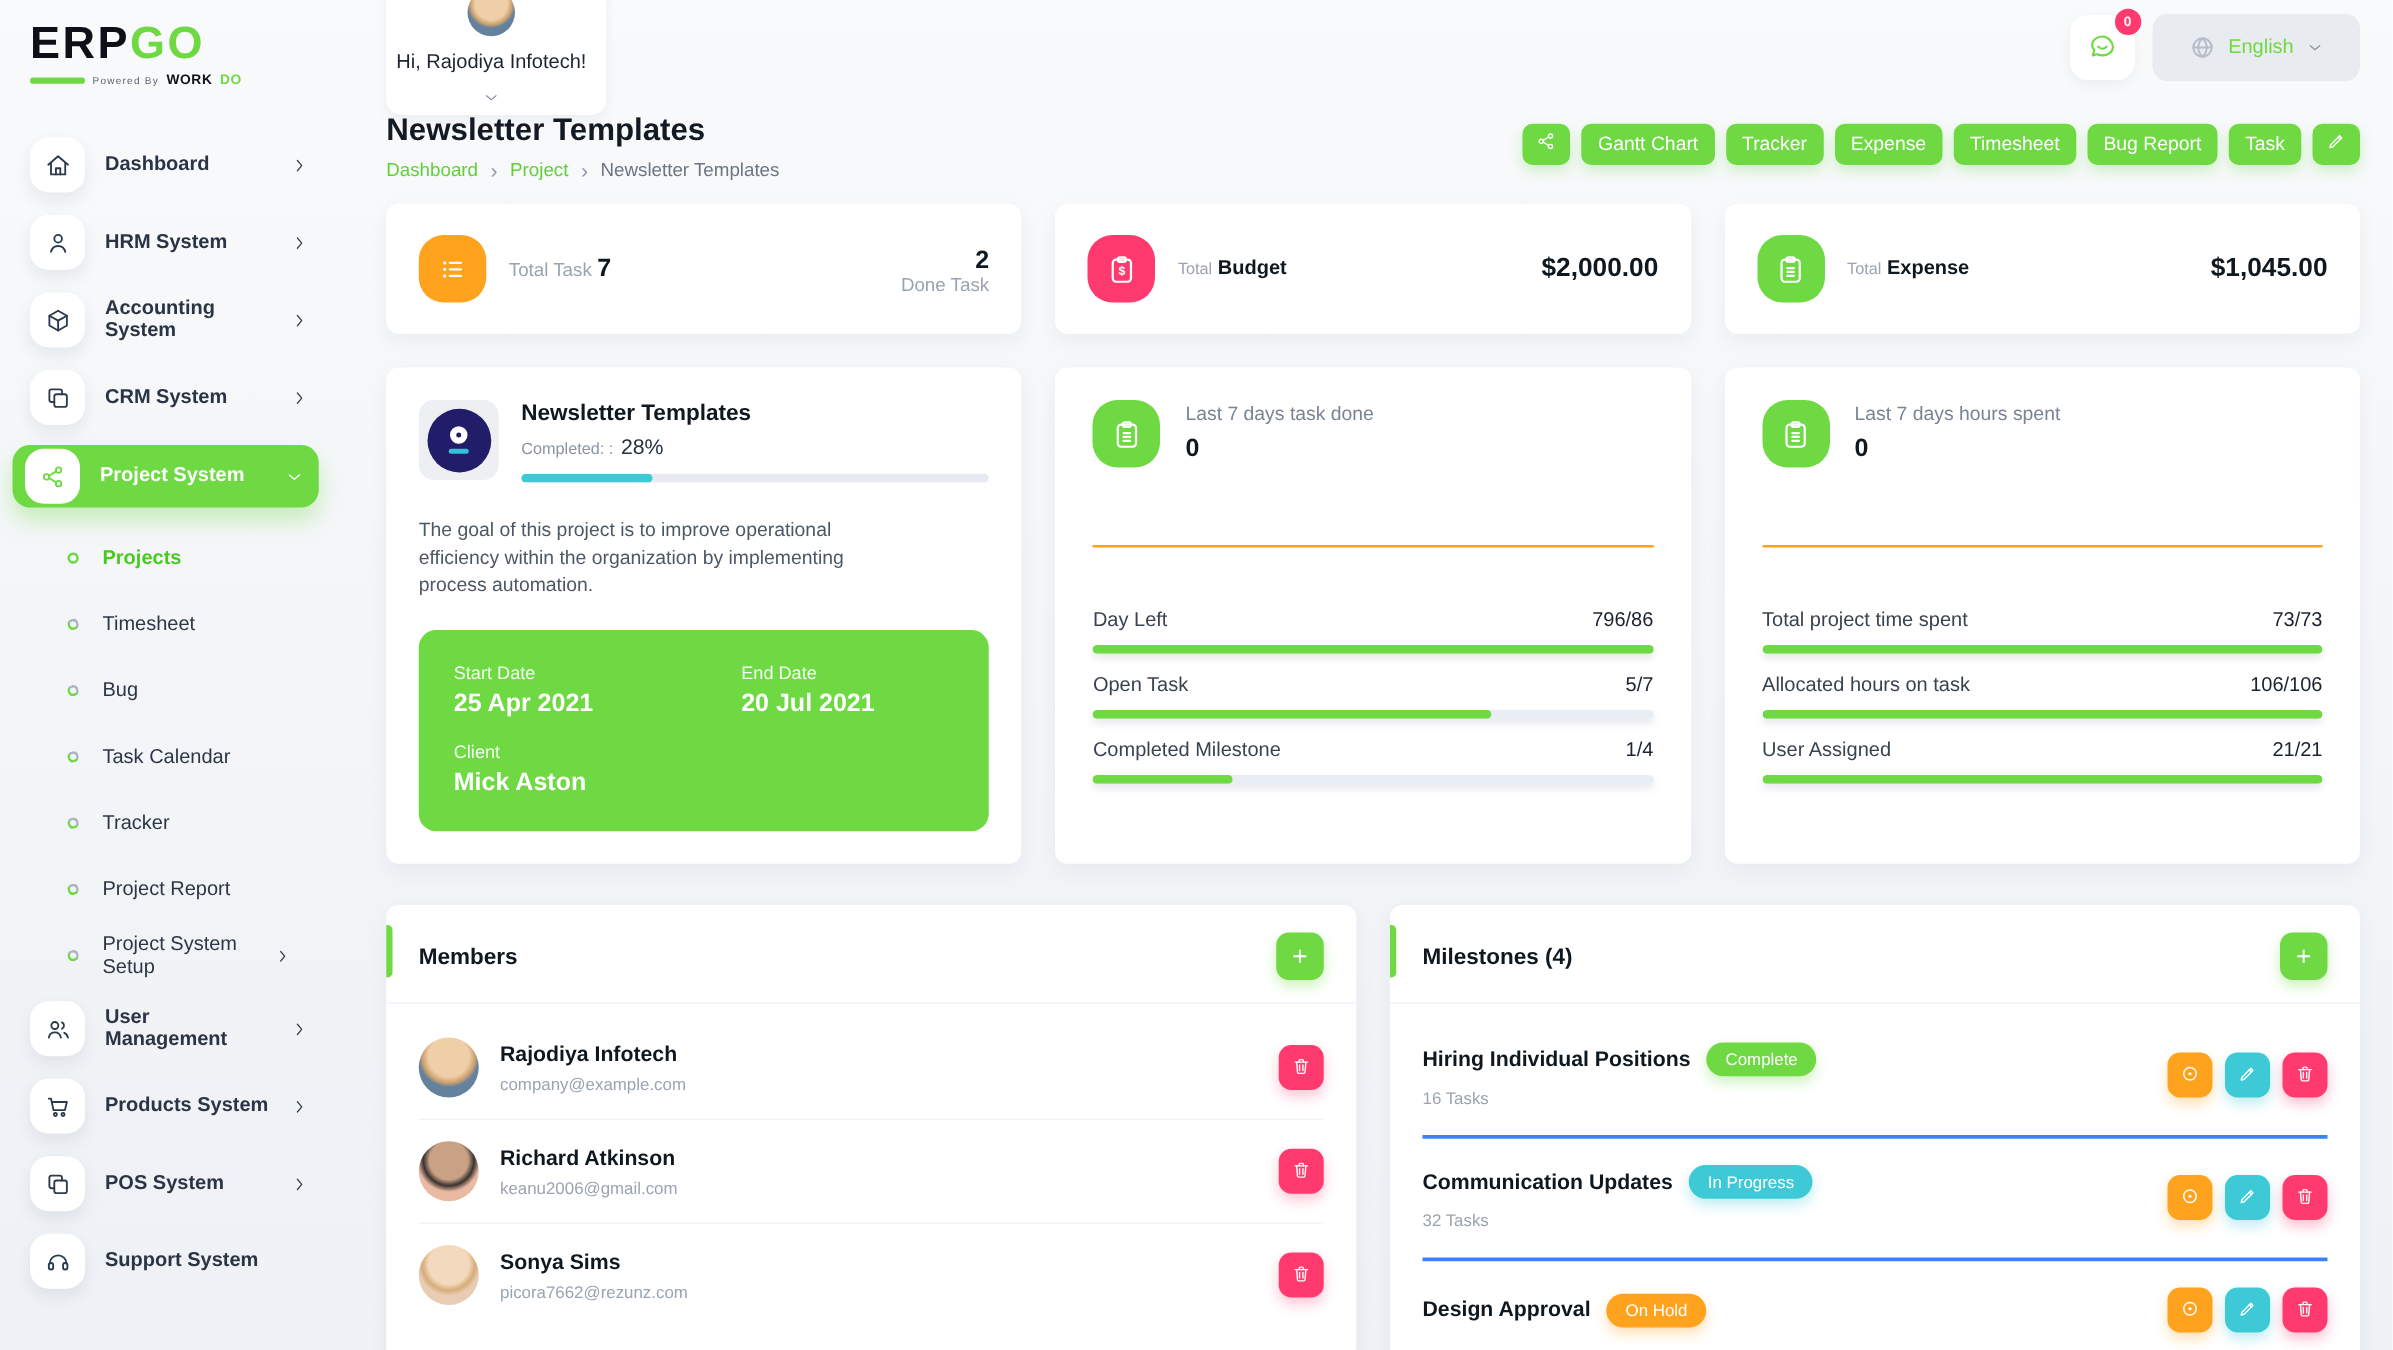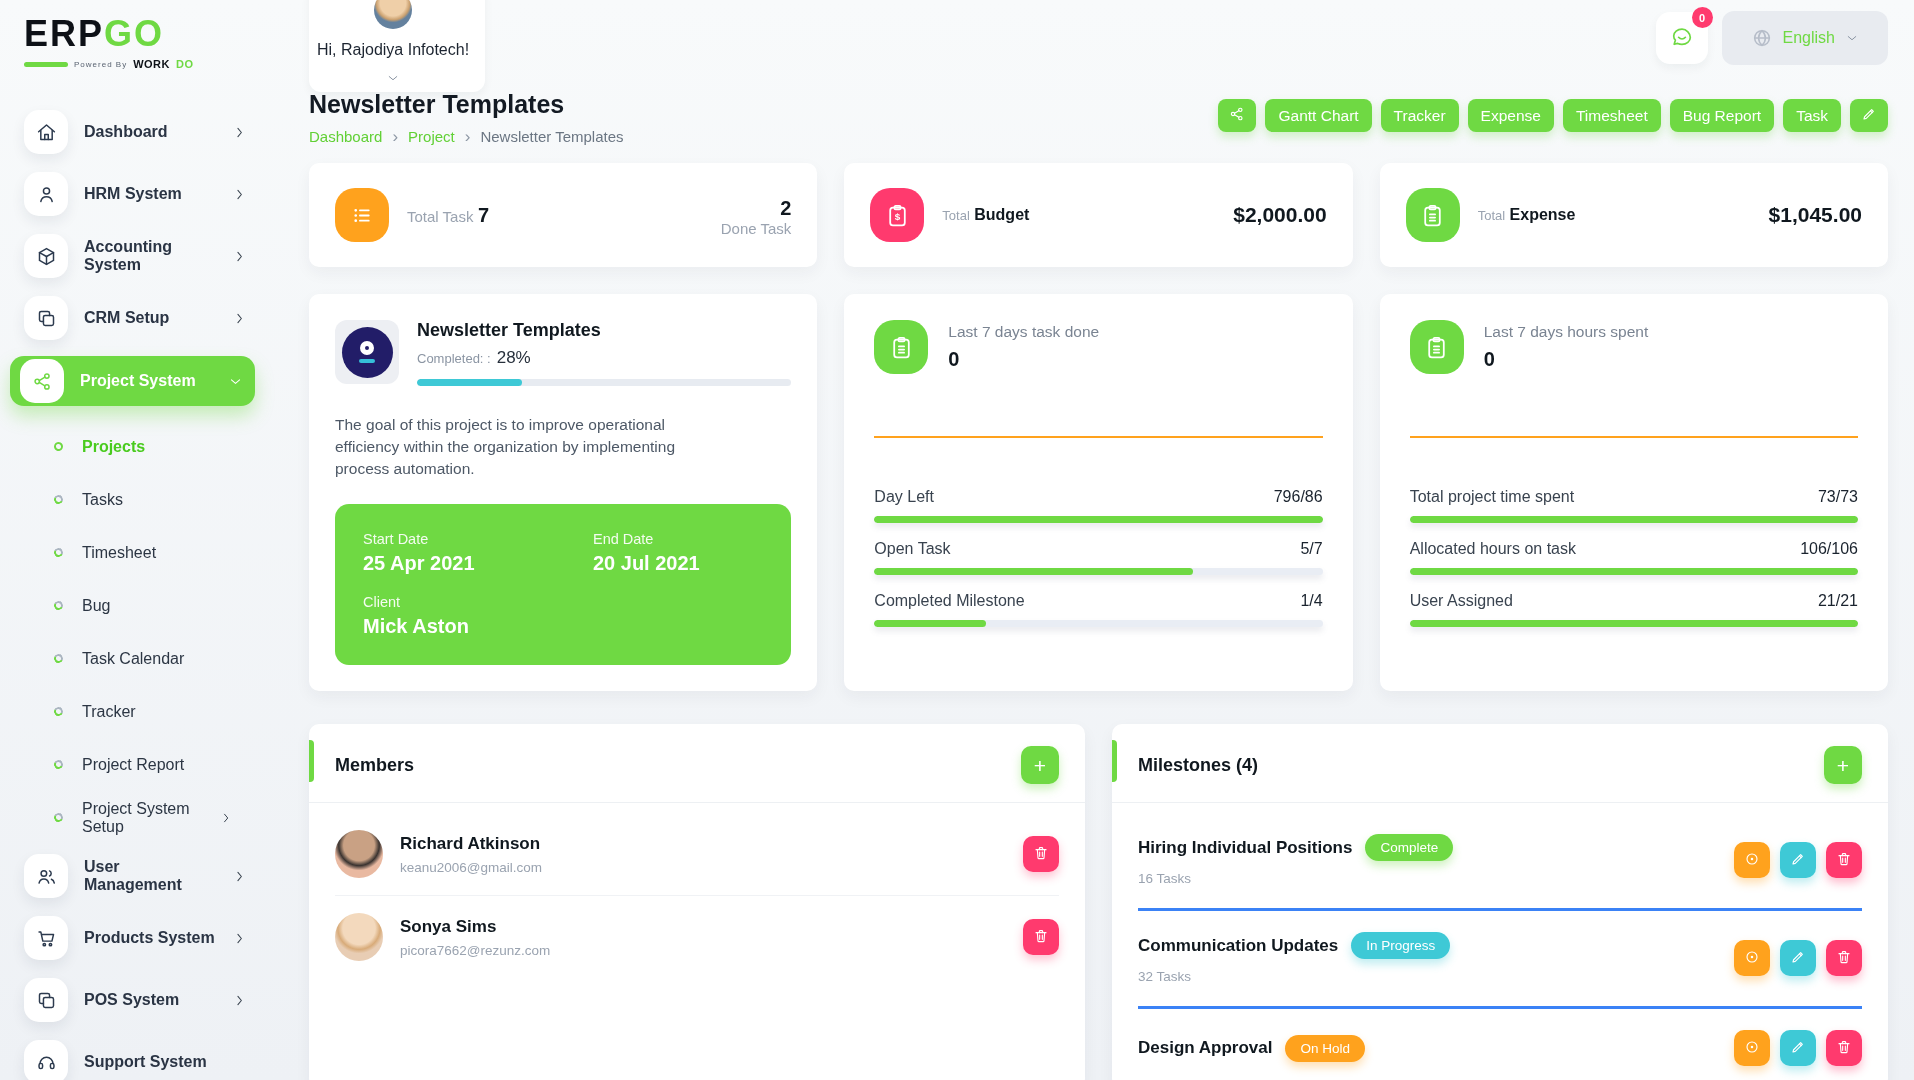--- a/index.html
+++ b/index.html
@@ -233,21 +233,21 @@
             </svg>
           </span>
         </div>
         <div class="nav-group">
           <span class="icon-box">
             <svg viewBox="0 0 24 24" width="21" height="21" fill="none" stroke="currentColor" stroke-width="1.7" stroke-linecap="round" stroke-linejoin="round">
               <rect x="8.5" y="8.5" width="11.5" height="11.5" rx="2"></rect>
               <path d="M15.5 8.5V6a2 2 0 0 0-2-2H6a2 2 0 0 0-2 2v7.5a2 2 0 0 0 2 2h2.5"></path>
             </svg>
           </span>
-          <span class="label">CRM Setup</span>
+          <span class="label">CRM System</span>
           <span class="chev">
             <svg viewBox="0 0 24 24" width="15" height="15" fill="none" stroke="currentColor" stroke-width="1.7" stroke-linecap="round" stroke-linejoin="round">
               <path d="M9.5 5.5l5.5 6.5-5.5 6.5"></path>
             </svg>
           </span>
         </div>
         <div class="nav-group active">
           <span class="icon-box">
             <svg viewBox="0 0 24 24" width="21" height="21" fill="none" stroke="currentColor" stroke-width="1.7" stroke-linecap="round" stroke-linejoin="round">
               <circle cx="6" cy="12" r="2.5"></circle>
@@ -260,24 +260,20 @@
           <span class="chev">
             <svg viewBox="0 0 24 24" width="15" height="15" fill="none" stroke="currentColor" stroke-width="1.7" stroke-linecap="round" stroke-linejoin="round">
               <path d="M5.5 9.5l6.5 5.5 6.5-5.5"></path>
             </svg>
           </span>
         </div>
         <div class="nav-children">
           <div class="nav-child active">
             <span class="bullet"></span>
             <span>Projects</span>
-          </div>
-          <div class="nav-child">
-            <span class="bullet"></span>
-            <span>Tasks</span>
           </div>
           <div class="nav-child">
             <span class="bullet"></span>
             <span>Timesheet</span>
           </div>
           <div class="nav-child">
             <span class="bullet"></span>
             <span>Bug</span>
           </div>
           <div class="nav-child">
@@ -620,49 +616,64 @@
 
     <div class="grid row3">
 
       <div class="card list-card">
         <div class="lc-head">
           <span class="lc-title">Members</span>
           <button class="plus-btn">+</button>
         </div>
         <div class="lc-body" id="members-body">
             <div class="member-row">
-              <span class="avatar av-2"></span>
+              <span class="avatar av-1"></span>
               <div>
-                <div class="m-name">Richard Atkinson</div>
-                <div class="m-email">keanu2006@gmail.com</div>
+                <div class="m-name">Rajodiya Infotech</div>
+                <div class="m-email">company@example.com</div>
               </div>
               <button class="icon-sq trash-btn">
                 <span><svg viewBox="0 0 24 24" width="16" height="16" fill="none" stroke="currentColor" stroke-width="1.7" stroke-linecap="round" stroke-linejoin="round">
                     <path d="M4.5 7h15"></path>
                     <path d="M9.5 7V5.3c0-.7.5-1.3 1.2-1.3h2.6c.7 0 1.2.6 1.2 1.3V7"></path>
                     <path d="M6.5 7l1 12.2c.1.7.6 1.3 1.3 1.3h6.4c.7 0 1.2-.6 1.3-1.3l1-12.2"></path>
                     <path d="M10 10.5v6.5M14 10.5v6.5"></path>
                   </svg></span>
               </button>
             </div>
             <div class="member-row">
-              <span class="avatar av-3"></span>
+              <span class="avatar av-2"></span>
               <div>
-                <div class="m-name">Sonya Sims</div>
-                <div class="m-email">picora7662@rezunz.com</div>
+                <div class="m-name">Richard Atkinson</div>
+                <div class="m-email">keanu2006@gmail.com</div>
               </div>
               <button class="icon-sq trash-btn">
                 <span><svg viewBox="0 0 24 24" width="16" height="16" fill="none" stroke="currentColor" stroke-width="1.7" stroke-linecap="round" stroke-linejoin="round">
                     <path d="M4.5 7h15"></path>
                     <path d="M9.5 7V5.3c0-.7.5-1.3 1.2-1.3h2.6c.7 0 1.2.6 1.2 1.3V7"></path>
                     <path d="M6.5 7l1 12.2c.1.7.6 1.3 1.3 1.3h6.4c.7 0 1.2-.6 1.3-1.3l1-12.2"></path>
                     <path d="M10 10.5v6.5M14 10.5v6.5"></path>
                   </svg></span>
               </button>
             </div>
+            <div class="member-row">
+              <span class="avatar av-3"></span>
+              <div>
+                <div class="m-name">Sonya Sims</div>
+                <div class="m-email">picora7662@rezunz.com</div>
+              </div>
+              <button class="icon-sq trash-btn">
+                <span><svg viewBox="0 0 24 24" width="16" height="16" fill="none" stroke="currentColor" stroke-width="1.7" stroke-linecap="round" stroke-linejoin="round">
+                    <path d="M4.5 7h15"></path>
+                    <path d="M9.5 7V5.3c0-.7.5-1.3 1.2-1.3h2.6c.7 0 1.2.6 1.2 1.3V7"></path>
+                    <path d="M6.5 7l1 12.2c.1.7.6 1.3 1.3 1.3h6.4c.7 0 1.2-.6 1.3-1.3l1-12.2"></path>
+                    <path d="M10 10.5v6.5M14 10.5v6.5"></path>
+                  </svg></span>
+              </button>
+            </div>
           </div>
       </div>
 
       <div class="card list-card">
         <div class="lc-head">
           <span class="lc-title">Milestones (4)</span>
           <button class="plus-btn">+</button>
         </div>
         <div class="lc-body" id="milestones-body">
             <div class="ms-row">

